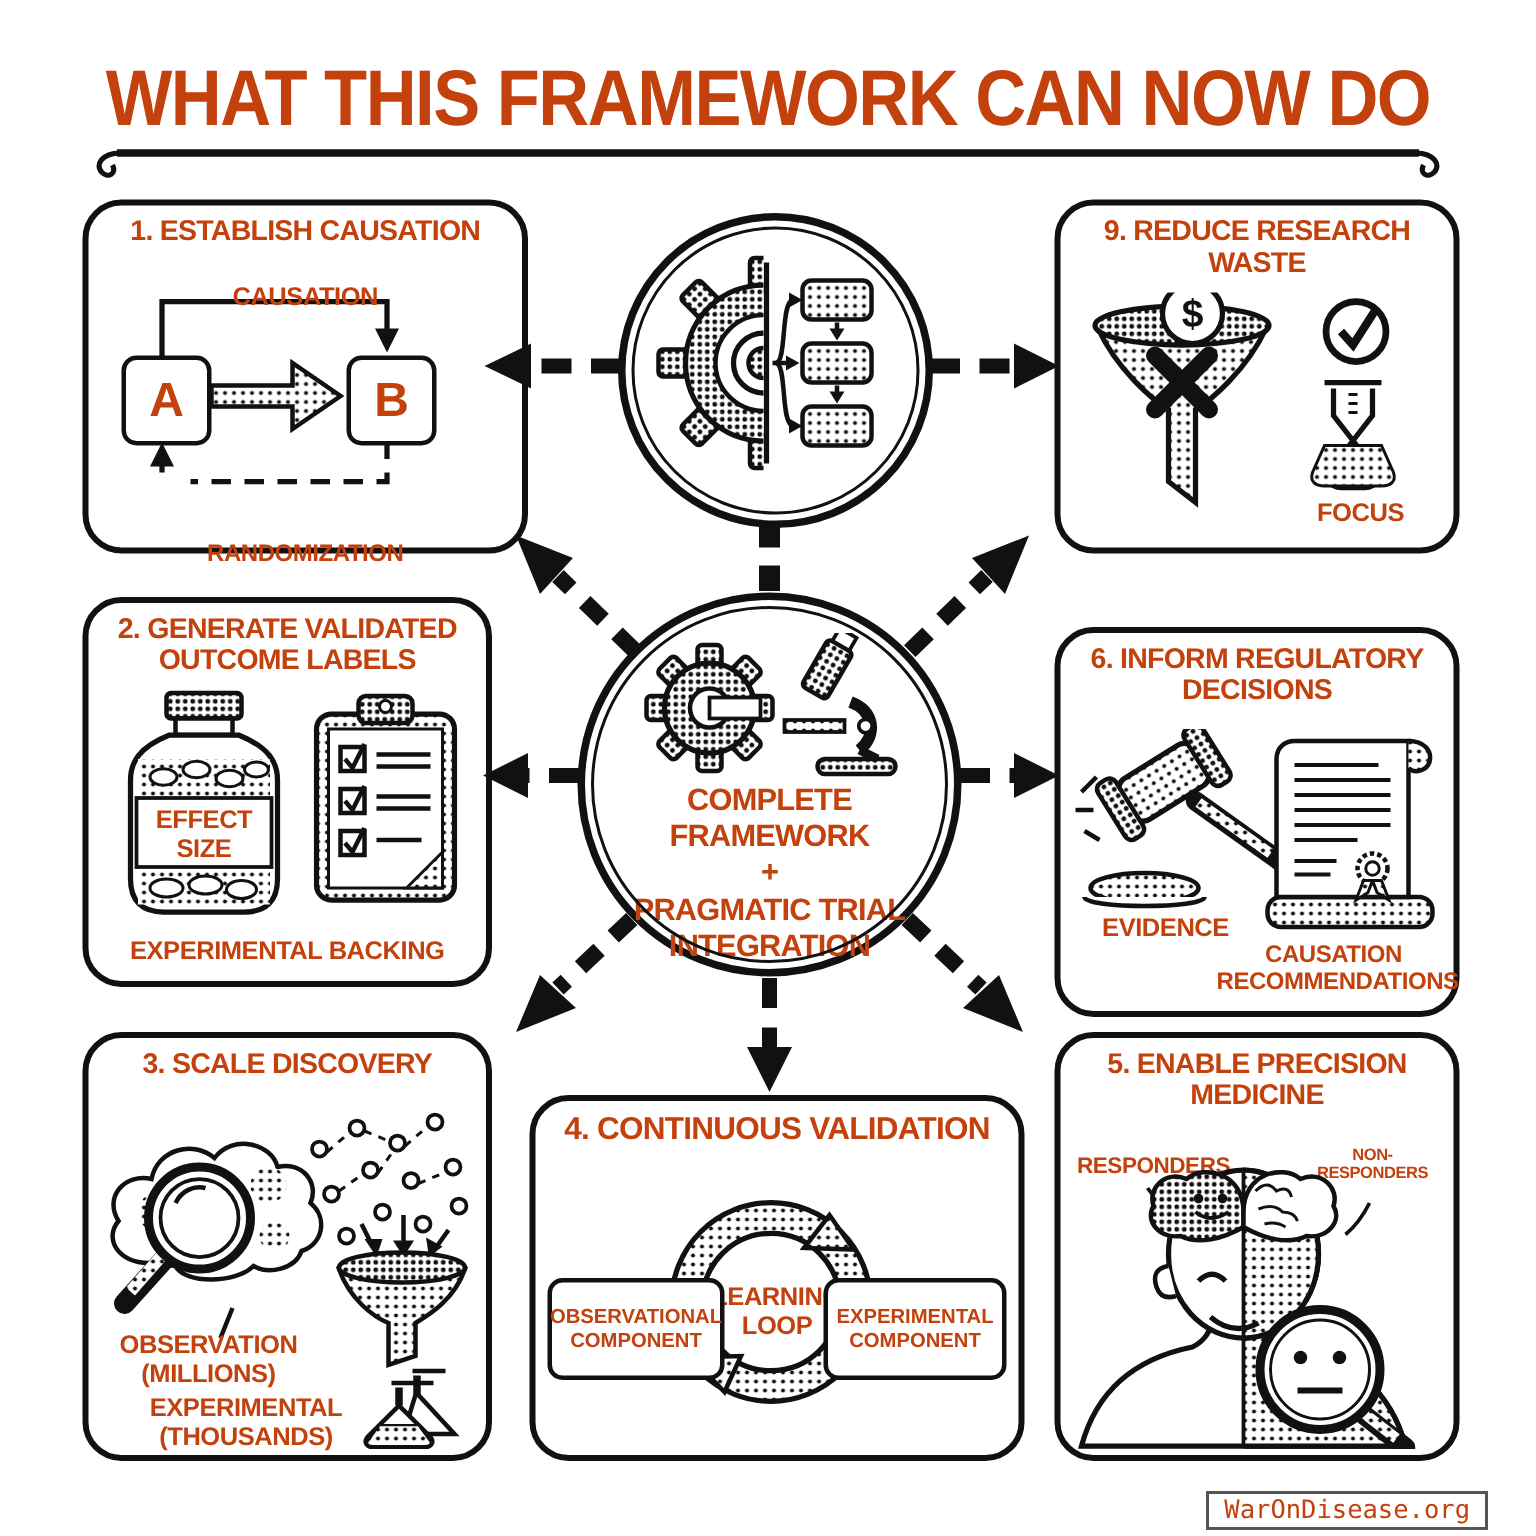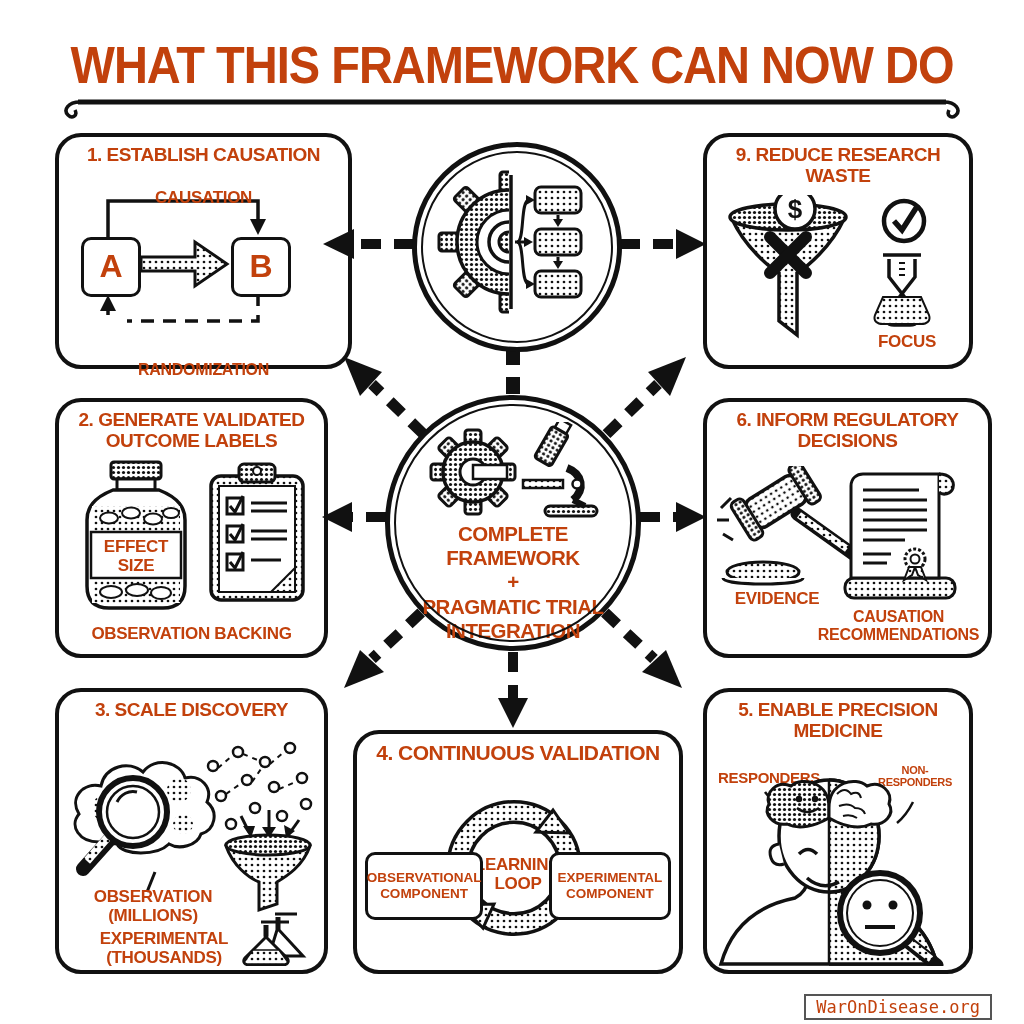--- a/index.html
+++ b/index.html
@@ -111,21 +111,21 @@
       </g>
       <g stroke="#111" stroke-width="3" fill="none">
         <path d="M21,44 L26,50 L34,34"></path>
           <path d="M21,72 L26,78 L34,62"></path>
           <path d="M21,100 L26,106 L34,90"></path>
         <path d="M42,41 H78 M42,49 H78"></path>
           <path d="M42,69 H78 M42,77 H78"></path>
           <path d="M42,98 H72"></path>
       </g>
     </svg>
-    <div class="lbl" style="left:0;right:0;bottom:10px;font-size:17px;">OBSERVATION BACKING</div>
+    <div class="lbl" style="left:0;right:0;bottom:10px;font-size:17px;">EXPERIMENTAL BACKING</div>
   </div>
 
   <div class="box" style="left:55px;top:688px;width:265px;height:278px;">
     <div class="box-title">3. SCALE DISCOVERY</div>
     <svg class="boxsvg" style="left:4px;top:32px;" width="253" height="236">
       <path d="M36,118 C16,118 6,102 16,90 C6,74 20,58 38,62 C42,42 66,36 80,48 C92,32 118,38 122,54 C138,50 150,64 144,78 C156,88 152,106 138,110 C134,122 116,126 106,120 C94,132 60,132 54,120 Z" fill="#fff" stroke="#111" stroke-width="3"></path>
       <circle cx="42" cy="84" r="13" fill="url(#ht)"></circle>
         <circle cx="116" cy="66" r="12" fill="url(#ht)"></circle>
         <circle cx="120" cy="100" r="10" fill="url(#ht)"></circle>
       <g>
@@ -167,21 +167,21 @@
       <polygon points="206,114 199,103 213,103" fill="#111"></polygon>
       <polygon points="223,114 221,101 232,107" fill="#111"></polygon>
       <g>
         <path d="M163,122 C170,142 186,154 196,158 L196,186 L214,180 L214,158 C224,152 240,142 247,122 Z" fill="url(#ht)" stroke="#111" stroke-width="3"></path>
         <ellipse cx="205" cy="121" rx="42" ry="10" fill="url(#htd)" stroke="#111" stroke-width="3"></ellipse>
       </g>
       <g>
         <path d="M212,190 H234 M216,193 V206 L240,232 L206,232 L214,206 V193" stroke="#111" stroke-width="3" fill="#fff"></path>
       </g>
     </svg>
-    <div class="lbl ml" style="left:0px;width:160px;top:196px;font-size:17px;padding-left:14px;">OBSERVATION
+    <div class="lbl ml" style="left:0px;width:160px;top:196px;font-size:17px;">OBSERVATION
 (MILLIONS)</div>
     <div class="lbl ml" style="left:20px;width:170px;top:238px;font-size:17px;">EXPERIMENTAL
 (THOUSANDS)</div>
     <svg class="boxsvg" style="left:178px;top:228px;" width="80" height="46">
       <path d="M24,2 H52 M28,5 V16 L50,38 C53,42 50,45 45,45 H13 C8,45 5,42 8,38 L30,16 V5" fill="#fff" stroke="#111" stroke-width="3"></path>
       <path d="M16,30 H42 L50,41 C51,43 49,44 46,44 H12 C9,44 7,43 8,41 Z" fill="url(#ht)" stroke="#111" stroke-width="1.5"></path>
     </svg>
   </div>
 
   <div class="box" style="left:353px;top:730px;width:322px;height:236px;">
@@ -233,21 +233,21 @@
         <line x1="202" y1="190" x2="224" y2="207" stroke="url(#ht)" stroke-width="7"></line>
         <circle cx="173" cy="161" r="40" fill="#fff" stroke="#111" stroke-width="6"></circle>
         <circle cx="173" cy="161" r="33" fill="none" stroke="#111" stroke-width="2"></circle>
         <circle cx="160" cy="153" r="4.5" fill="#111"></circle>
           <circle cx="186" cy="153" r="4.5" fill="#111"></circle>
         <line x1="158" y1="175" x2="188" y2="175" stroke="#111" stroke-width="4"></line>
       </g>
     </svg>
   </div>
 
-  <div class="box" style="left:703px;top:398px;width:262px;height:252px;padding-left:19px;">
+  <div class="box" style="left:703px;top:418px;width:262px;height:252px;">
     <div class="box-title ml">6. INFORM REGULATORY
 DECISIONS</div>
     <svg class="boxsvg" style="left:6px;top:64px;" width="250" height="150">
       <g>
         <path d="M8,42 L18,32 M4,54 H16 M10,68 L20,74" stroke="#111" stroke-width="3" fill="none"></path>
         <ellipse cx="50" cy="106" rx="36" ry="10" fill="url(#ht)" stroke="#111" stroke-width="3"></ellipse>
         <path d="M10,112 C10,120 90,120 90,112" stroke="#111" stroke-width="3" fill="#fff"></path>
         <g transform="rotate(-32 62 36)">
           <rect x="34" y="20" width="58" height="32" rx="8" fill="url(#ht)" stroke="#111" stroke-width="3.5"></rect>
           <rect x="22" y="14" width="14" height="44" rx="5" fill="url(#htd)" stroke="#111" stroke-width="3"></rect>

